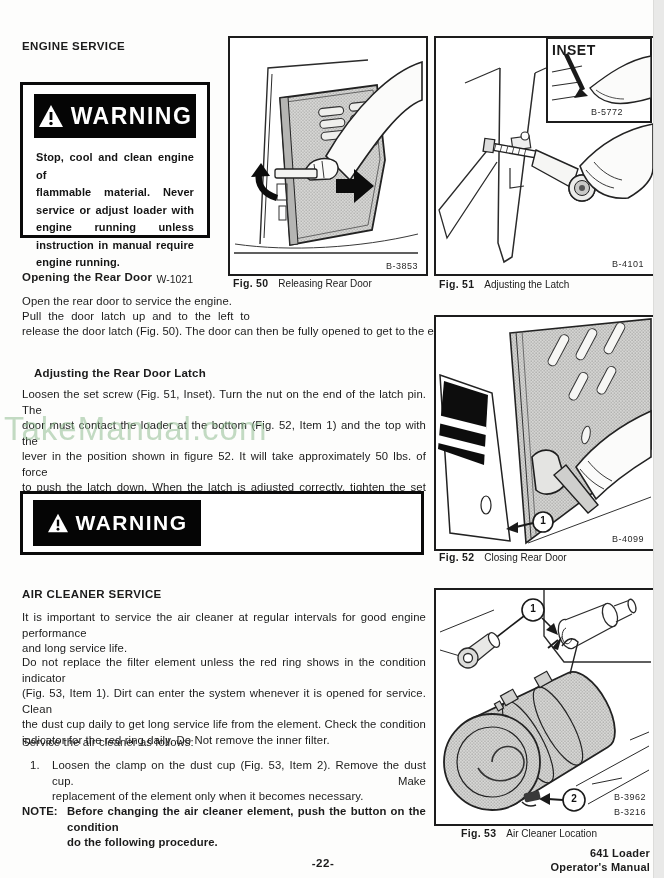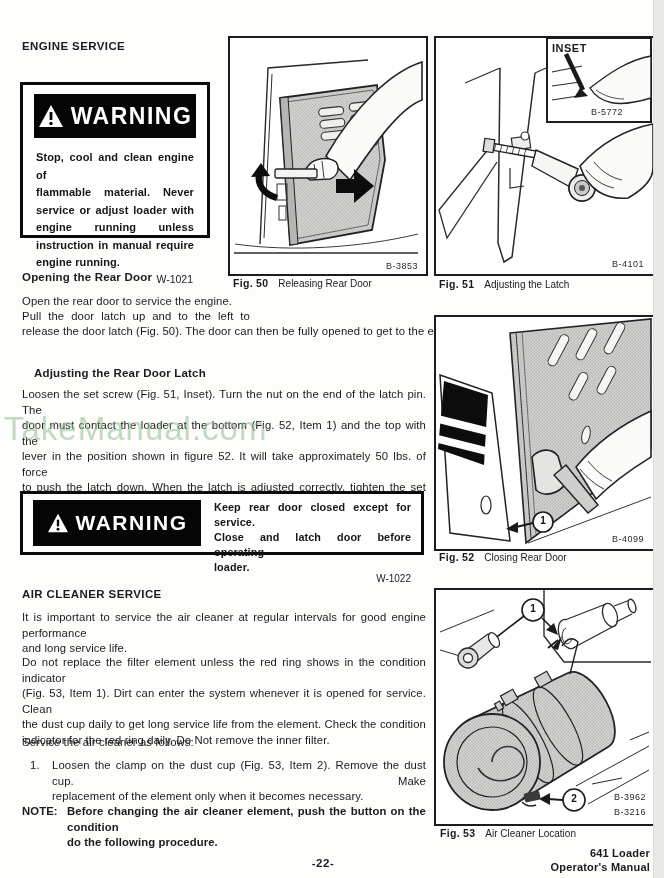--- a/index.html
+++ b/index.html
@@ -21,21 +21,21 @@
   .wbanner{background:#050505;display:flex;align-items:center;justify-content:center;gap:7px;}
   .wtitle{color:#fff;font-weight:bold;letter-spacing:1.5px;}
   .wtext div{font-weight:bold;color:#141414;}
   .wcode{font-size:10.5px;text-align:right;color:#222;}
   
   .fig-frame{position:absolute;border:2px solid #1c1c1c;background:#fff;box-sizing:content-box;}
   .fig-code{position:absolute;font-size:9px;letter-spacing:.5px;color:#2a2a2a;}
   .fig-caption{position:absolute;font-size:10px;color:#1b1b1b;white-space:nowrap;}
   .fig-caption .fl{font-weight:bold;font-size:10.5px;margin-right:10px;letter-spacing:.3px;}
   .callout{position:absolute;width:14px;text-align:center;font-size:10px;font-weight:bold;color:#111;}
-  .inset-label{position:absolute;font-size:11px;font-weight:bold;letter-spacing:.5px;}
+  .inset-label{position:absolute;font-size:14px;font-weight:bold;letter-spacing:.5px;}
   
   .wm1{font-size:33px;font-weight:normal;letter-spacing:1px;color:rgba(146,190,146,.55);pointer-events:none;}
   .wm2{font-size:12.5px;font-weight:bold;color:rgba(156,197,156,.6);pointer-events:none;}
   .footer-num{font-size:11.5px;font-weight:bold;letter-spacing:.5px;text-align:center;}
   .footer-right{font-size:11px;font-weight:bold;text-align:right;line-height:14px;letter-spacing:.2px;}
   svg{display:block;}
 </style>
 </head>
 <body>
 
@@ -237,28 +237,20 @@
     <div class="wbanner" style="margin:6px 0 6px 10px;width:168px;flex:none;">
       <span>
         <svg width="22" height="20" viewBox="0 0 26 24">
           <polygon points="13,1 25,23 1,23" fill="#fff"></polygon>
           <rect x="11.6" y="8" width="2.8" height="8" fill="#050505"></rect>
           <circle cx="13" cy="19.5" r="1.7" fill="#050505"></circle>
         </svg>
       </span>
       <span class="wtitle" style="font-size:21px;">WARNING</span>
     </div>
-    <div style="flex:1;padding:6px 10px 0 13px;">
-      <div class="wtext" style="font-size:10.8px;line-height:15px;letter-spacing:.1px;">
-        <div class="jl">Keep rear door closed except for service.</div>
-        <div class="jl">Close and latch door before operating</div>
-        <div>loader.</div>
-      </div>
-      <div class="wcode" style="font-size:10px;margin-top:-2px;">W-1022</div>
-    </div>
   </div>
 
   <div class="abs h1" style="left:22px;top:588px;">AIR CLEANER SERVICE</div>
   <div class="abs para" style="left:22px;top:610px;width:404px;">
     <div class="jl">It is important to service the air cleaner at regular intervals for good engine performance</div>
     <div>and long service life.</div>
   </div>
   <div class="abs para" style="left:22px;top:655px;width:404px;">
     <div class="jl">Do not replace the filter element unless the red ring shows in the condition indicator</div>
     <div class="jl">(Fig. 53, Item 1). Dirt can enter the system whenever it is opened for service. Clean</div>
@@ -341,21 +333,21 @@
 
       <circle cx="138" cy="210" r="11" fill="#fff" stroke="#1a1a1a" stroke-width="1.6"></circle>
       <line x1="127" y1="210" x2="112" y2="209" stroke="#1a1a1a" stroke-width="2"></line>
       <polygon points="103,209 114,203 114,215" fill="#1a1a1a"></polygon>
     </svg>
     <span class="callout" style="left:90px;top:13px;">1</span>
     <span class="callout" style="left:131px;top:203px;">2</span>
     <span class="fig-code" style="right:7px;bottom:22px;">B-3962</span>
     <span class="fig-code" style="right:7px;bottom:7px;">B-3216</span>
   </div>
-  <div class="fig-caption" style="left:440px;top:827px;">
+  <div class="fig-caption" style="left:461px;top:827px;">
     <span class="fl">Fig. 53</span><span>Air Cleaner Location</span>
   </div>
 
   <div class="abs footer-num" style="left:288px;top:857px;width:70px;">-22-</div>
   <div class="abs footer-right" style="right:14px;top:846px;width:180px;">
     <div>641 Loader</div>
     <div>Operator's Manual</div>
   </div>
 
   <div class="scan-edge"></div>

